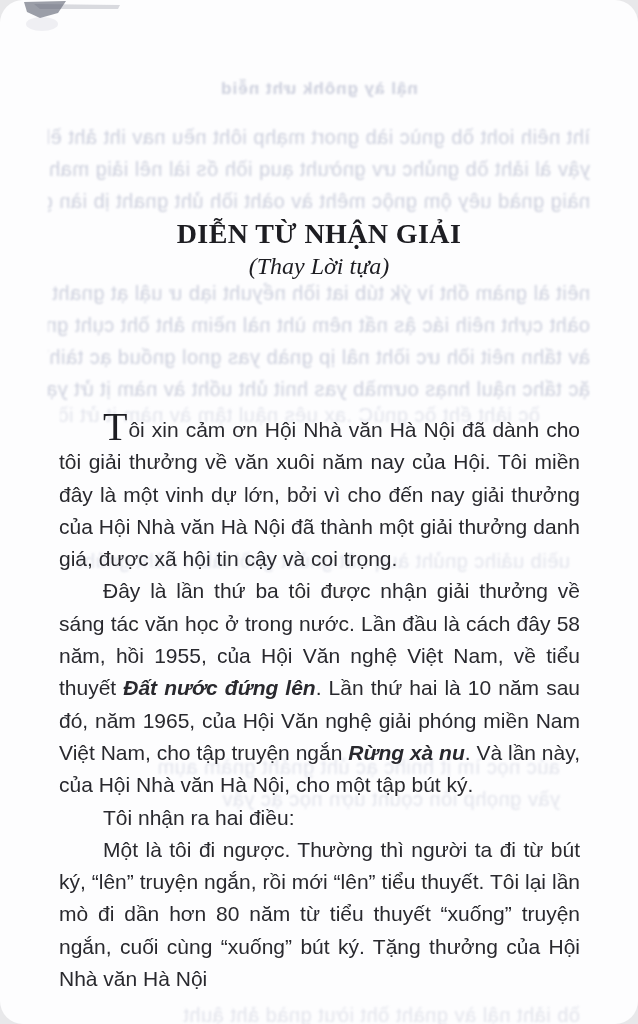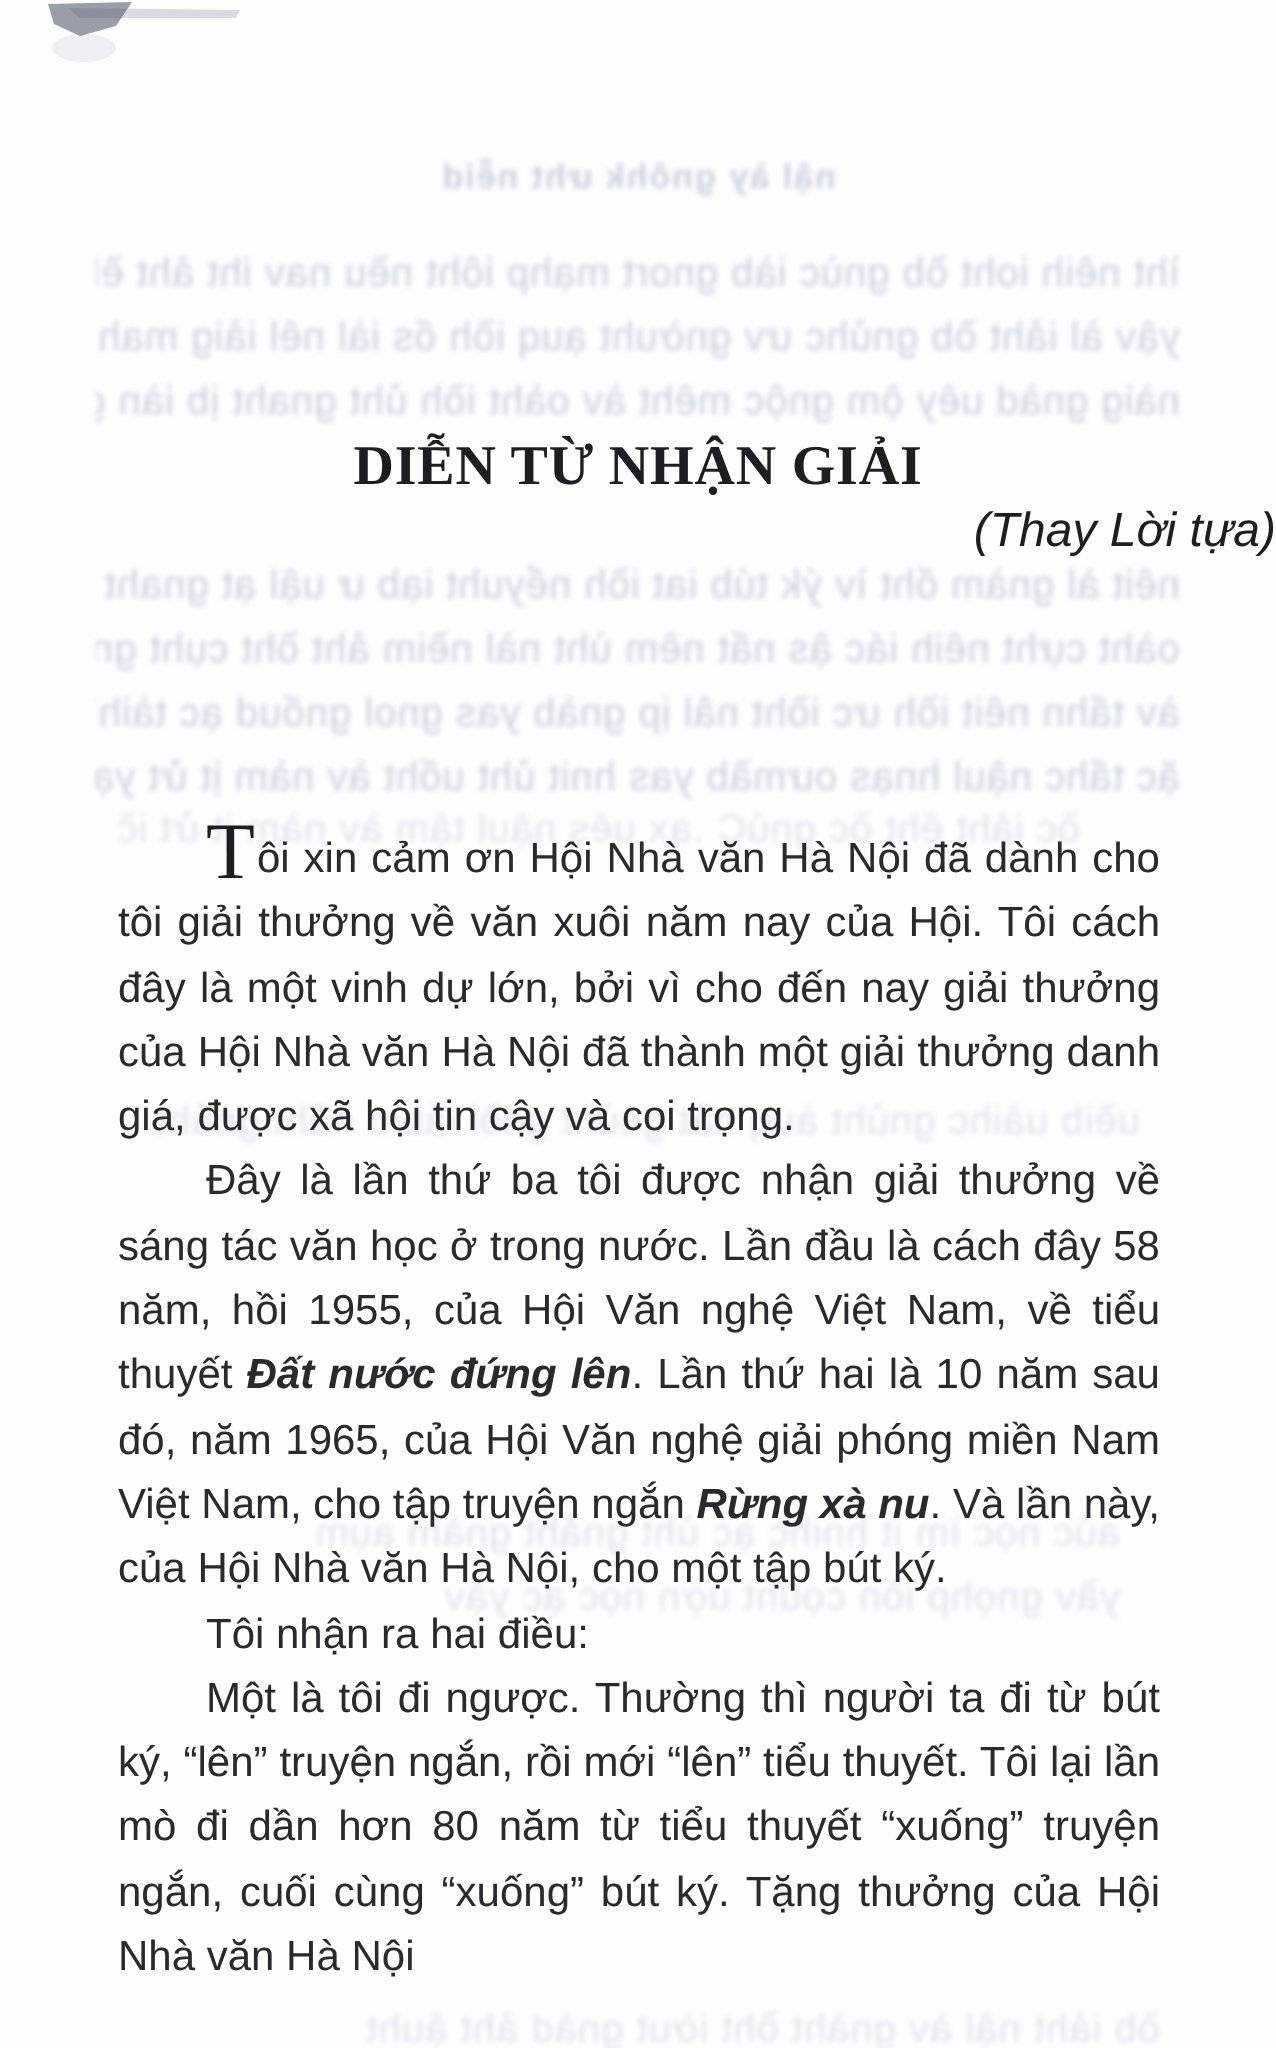--- a/index.html
+++ b/index.html
@@ -3,20 +3,21 @@
 <meta charset="utf-8">
 <style>
   html,body{margin:0;padding:0;background:#e8e8ea;}
   .page{
     position:relative;
     width:638px;height:1024px;
     margin:0 auto;
     background:#fdfdfe;
     overflow:hidden;
     font-family:"Liberation Sans","DejaVu Sans",sans-serif;
+    border-radius:23px;
   }
   
   .bleed-layer{position:absolute;inset:0;pointer-events:none;}
   .bleed-line{
     position:absolute;
     color:#cdd0dd;
     transform:scaleX(-1);          
     filter:blur(1.3px);
     font-size:20px;
     line-height:26px;
@@ -37,26 +38,25 @@
     color:#1d1d22;
   }
   .chapter-title{
     font-family:"Liberation Serif","DejaVu Serif",serif;
     font-weight:bold;
     font-size:28px;
     letter-spacing:.4px;
     line-height:30px;
   }
   .chapter-subtitle{
-    font-family:Liberation Sans, sans-serif;
+    font-family:Liberation Serif, serif;
     font-style:italic;
     font-size:24px;
     line-height:30px;
     margin-top:2px;
-    text-align:right;
   }
   
   .body-text{
     position:absolute;
     left:59px;top:414px;
     width:521px;
     color:#29292e;
     font-size:21px;
     line-height:32.3px;
     text-align:justify;
@@ -98,19 +98,19 @@
     <polygon points="34,4 120,5 118,9 40,9" fill="#5a5f74" opacity="0.22"></polygon>
     <ellipse cx="42" cy="24" rx="16" ry="7" fill="#8a8fa6" opacity="0.12"></ellipse>
   </svg>
 
   <div class="heading-block">
     <div class="chapter-title">DIỄN TỪ NHẬN GIẢI</div>
     <div class="chapter-subtitle">(Thay Lời tựa)</div>
   </div>
 
   <div class="body-text">
-      <p class="para"><span class="initial">T</span><span>ôi xin cảm ơn Hội Nhà văn Hà Nội đã dành cho tôi giải thưởng về văn xuôi năm nay của Hội. Tôi cách đây là một vinh dự lớn, bởi vì cho đến nay giải thưởng của Hội Nhà văn Hà Nội đã thành một giải thưởng danh giá, được xã hội tin cậy và coi trọng.</span></p>
+      <p class="para"><span class="initial">T</span><span>ôi xin cảm ơn Hội Nhà văn Hà Nội đã dành cho tôi giải thưởng về văn xuôi năm nay của Hội. Tôi miền đây là một vinh dự lớn, bởi vì cho đến nay giải thưởng của Hội Nhà văn Hà Nội đã thành một giải thưởng danh giá, được xã hội tin cậy và coi trọng.</span></p>
       <p class="para"><span>Đây là lần thứ ba tôi được nhận giải thưởng về sáng tác văn học ở trong nước. Lần đầu là cách đây 58 năm, hồi 1955, của Hội Văn nghệ Việt Nam, về tiểu thuyết </span><i>Đất nước đứng lên</i><span>. Lần thứ hai là 10 năm sau đó, năm 1965, của Hội Văn nghệ giải phóng miền Nam Việt Nam, cho tập truyện ngắn </span><i>Rừng xà nu</i><span>. Và lần này, của Hội Nhà văn Hà Nội, cho một tập bút ký.</span></p>
       <p class="para"><span>Tôi nhận ra hai điều:</span></p>
       <p class="para"><span>Một là tôi đi ngược. Thường thì người ta đi từ bút ký, “lên” truyện ngắn, rồi mới “lên” tiểu thuyết. Tôi lại lần mò đi dần hơn 80 năm từ tiểu thuyết “xuống” truyện ngắn, cuối cùng “xuống” bút ký. Tặng thưởng của Hội Nhà văn Hà Nội</span></p>
     </div>
 
 </div>
 
 </body></html>

